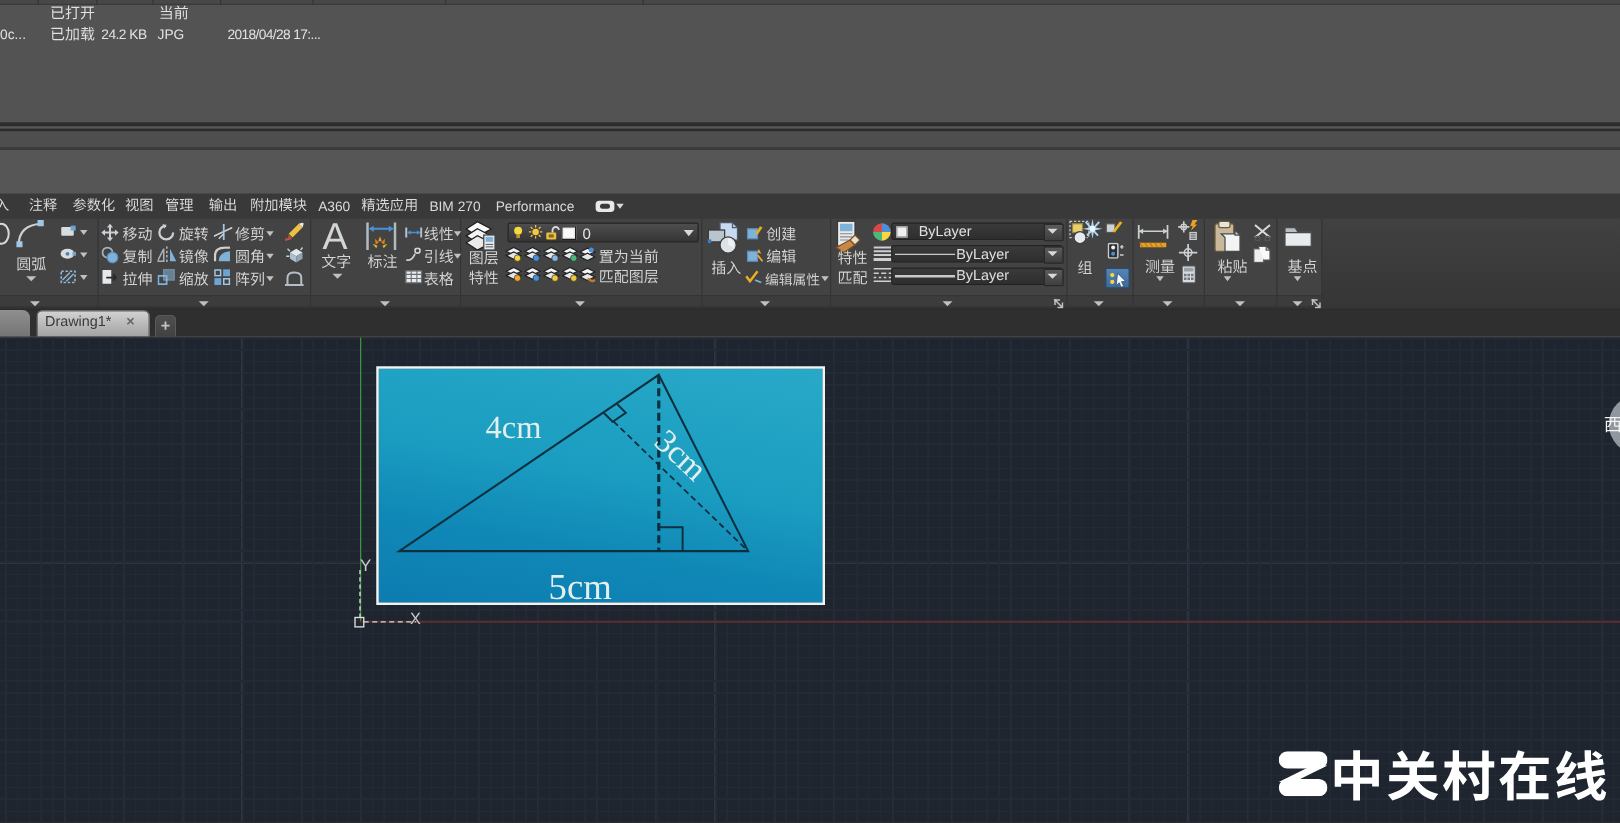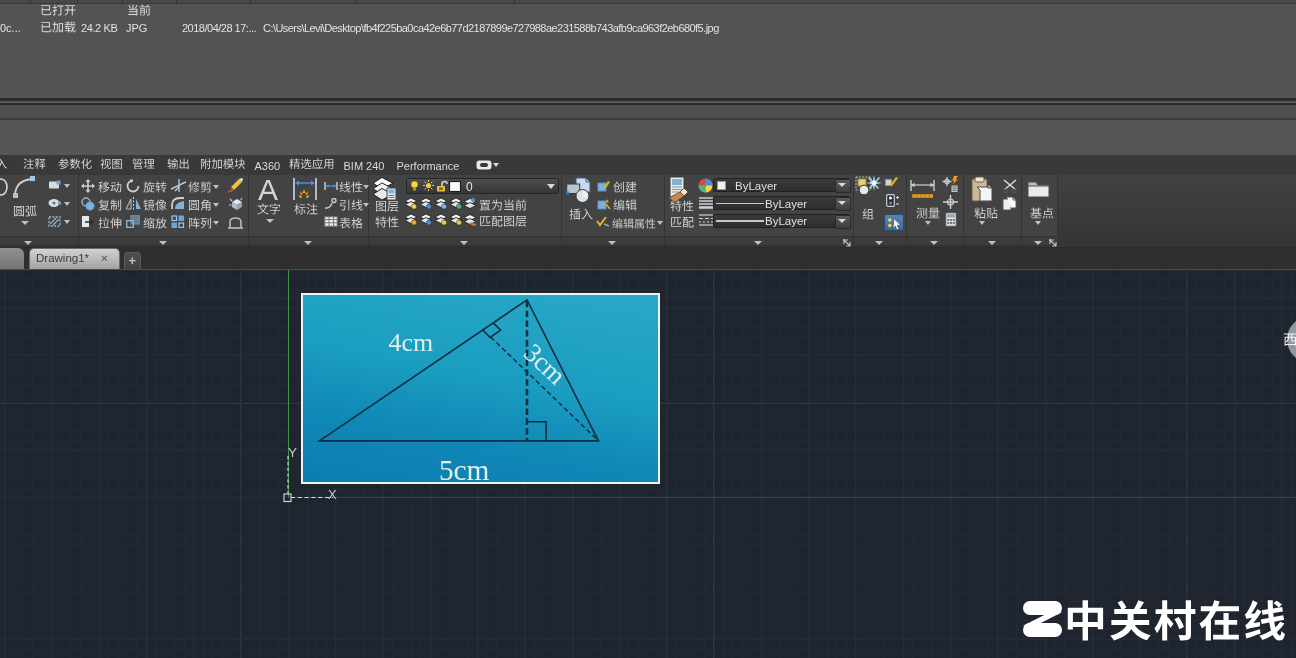--- a/index.html
+++ b/index.html
@@ -27,21 +27,20 @@
     </svg>
     <div style="position:absolute;left:0px;top:21.5px;font-size:11px;color:#e2e2e2;white-space:pre;">0c...</div>
     <svg style="position:absolute;left:40px;top:21px;width:36.0px;height:12px;color:#e2e2e2;overflow:visible" viewBox="0 0 3000 1000">
       <use href="#reg5DF2" x="0" width="1000" height="1000"></use>
       <use href="#reg52A0" x="1000" width="1000" height="1000"></use>
       <use href="#reg8F7D" x="2000" width="1000" height="1000"></use>
     </svg>
     <div style="position:absolute;left:81px;top:21.5px;font-size:11px;color:#e2e2e2;white-space:pre;letter-spacing:-0.4px">24.2 KB</div>
     <div style="position:absolute;left:126px;top:21.5px;font-size:11px;color:#e2e2e2;white-space:pre;">JPG</div>
     <div style="position:absolute;left:182px;top:21.5px;font-size:11px;color:#e2e2e2;white-space:pre;letter-spacing:-0.5px">2018/04/28 17:...</div>
-    <div style="position:absolute;left:263px;top:21.5px;font-size:11px;color:#e2e2e2;white-space:pre;letter-spacing:-0.55px">C:\Users\Levi\Desktop\fb4f225ba0ca42e6b77d2187899e727988ae231588b743afb9ca963f2eb680f5.jpg</div>
     <div style="position:absolute;left:0px;top:98px;width:1296px;height:3px;background:#2c2c2c;"></div>
     <div style="position:absolute;left:0px;top:101px;width:1296px;height:2px;background:#565656;"></div>
     <div style="position:absolute;left:0px;top:103px;width:1296px;height:2px;background:#2c2c2c;"></div>
     <div style="position:absolute;left:0px;top:105px;width:1296px;height:13px;background:#4e4e4e;"></div>
     <div style="position:absolute;left:0px;top:118px;width:1296px;height:2px;background:#3b3b3b;"></div>
     <div style="position:absolute;left:0px;top:120px;width:1296px;height:35px;background:#565656;"></div>
     <div style="position:absolute;left:0px;top:155px;width:1296px;height:20px;background:#393939;"></div>
     <svg style="position:absolute;left:-4px;top:158px;width:11.4px;height:11.4px;color:#dadada;overflow:visible" viewBox="0 0 1000 1000">
       <use href="#reg5165" x="0" width="1000" height="1000"></use>
     </svg>
@@ -72,21 +71,21 @@
       <use href="#reg6A21" x="2000" width="1000" height="1000"></use>
       <use href="#reg5757" x="3000" width="1000" height="1000"></use>
     </svg>
     <svg style="position:absolute;left:289px;top:158px;width:45.6px;height:11.4px;color:#dadada;overflow:visible" viewBox="0 0 4000 1000">
       <use href="#reg7CBE" x="0" width="1000" height="1000"></use>
       <use href="#reg9009" x="1000" width="1000" height="1000"></use>
       <use href="#reg5E94" x="2000" width="1000" height="1000"></use>
       <use href="#reg7528" x="3000" width="1000" height="1000"></use>
     </svg>
     <div style="position:absolute;left:254.5px;top:159.5px;font-size:11px;color:#dadada;white-space:pre;">A360</div>
-    <div style="position:absolute;left:343.5px;top:159.5px;font-size:11px;color:#dadada;white-space:pre;">BIM 240</div>
+    <div style="position:absolute;left:343.5px;top:159.5px;font-size:11px;color:#dadada;white-space:pre;">BIM 270</div>
     <div style="position:absolute;left:396.5px;top:159.5px;font-size:11px;color:#dadada;white-space:pre;">Performance</div>
     <svg style="position:absolute;left:476px;top:160px" width="16" height="10" viewBox="0 0 16 10">
       <rect x="0.5" y="0.5" width="15" height="9" rx="3" fill="#e8e8e8"></rect>
       <rect x="4" y="3" width="8" height="4" rx="2" fill="#393939"></rect>
     </svg>
     <div style="position:absolute;left:493px;top:163px;width:0;height:0;border-left:3.5px solid transparent;border-right:3.5px solid transparent;border-top:4px solid #dadada"></div>
     <div style="position:absolute;left:0px;top:175px;width:1296px;height:73px;background:#434343;"></div>
     <div style="position:absolute;left:1057px;top:175px;width:239px;height:73px;background:linear-gradient(#414141,#353535);"></div>
     <div style="position:absolute;left:0px;top:235.5px;width:1057px;height:10px;background:#3c3c3c;"></div>
     <div style="position:absolute;left:0px;top:235.5px;width:1057px;height:1px;background:#343434;"></div>

